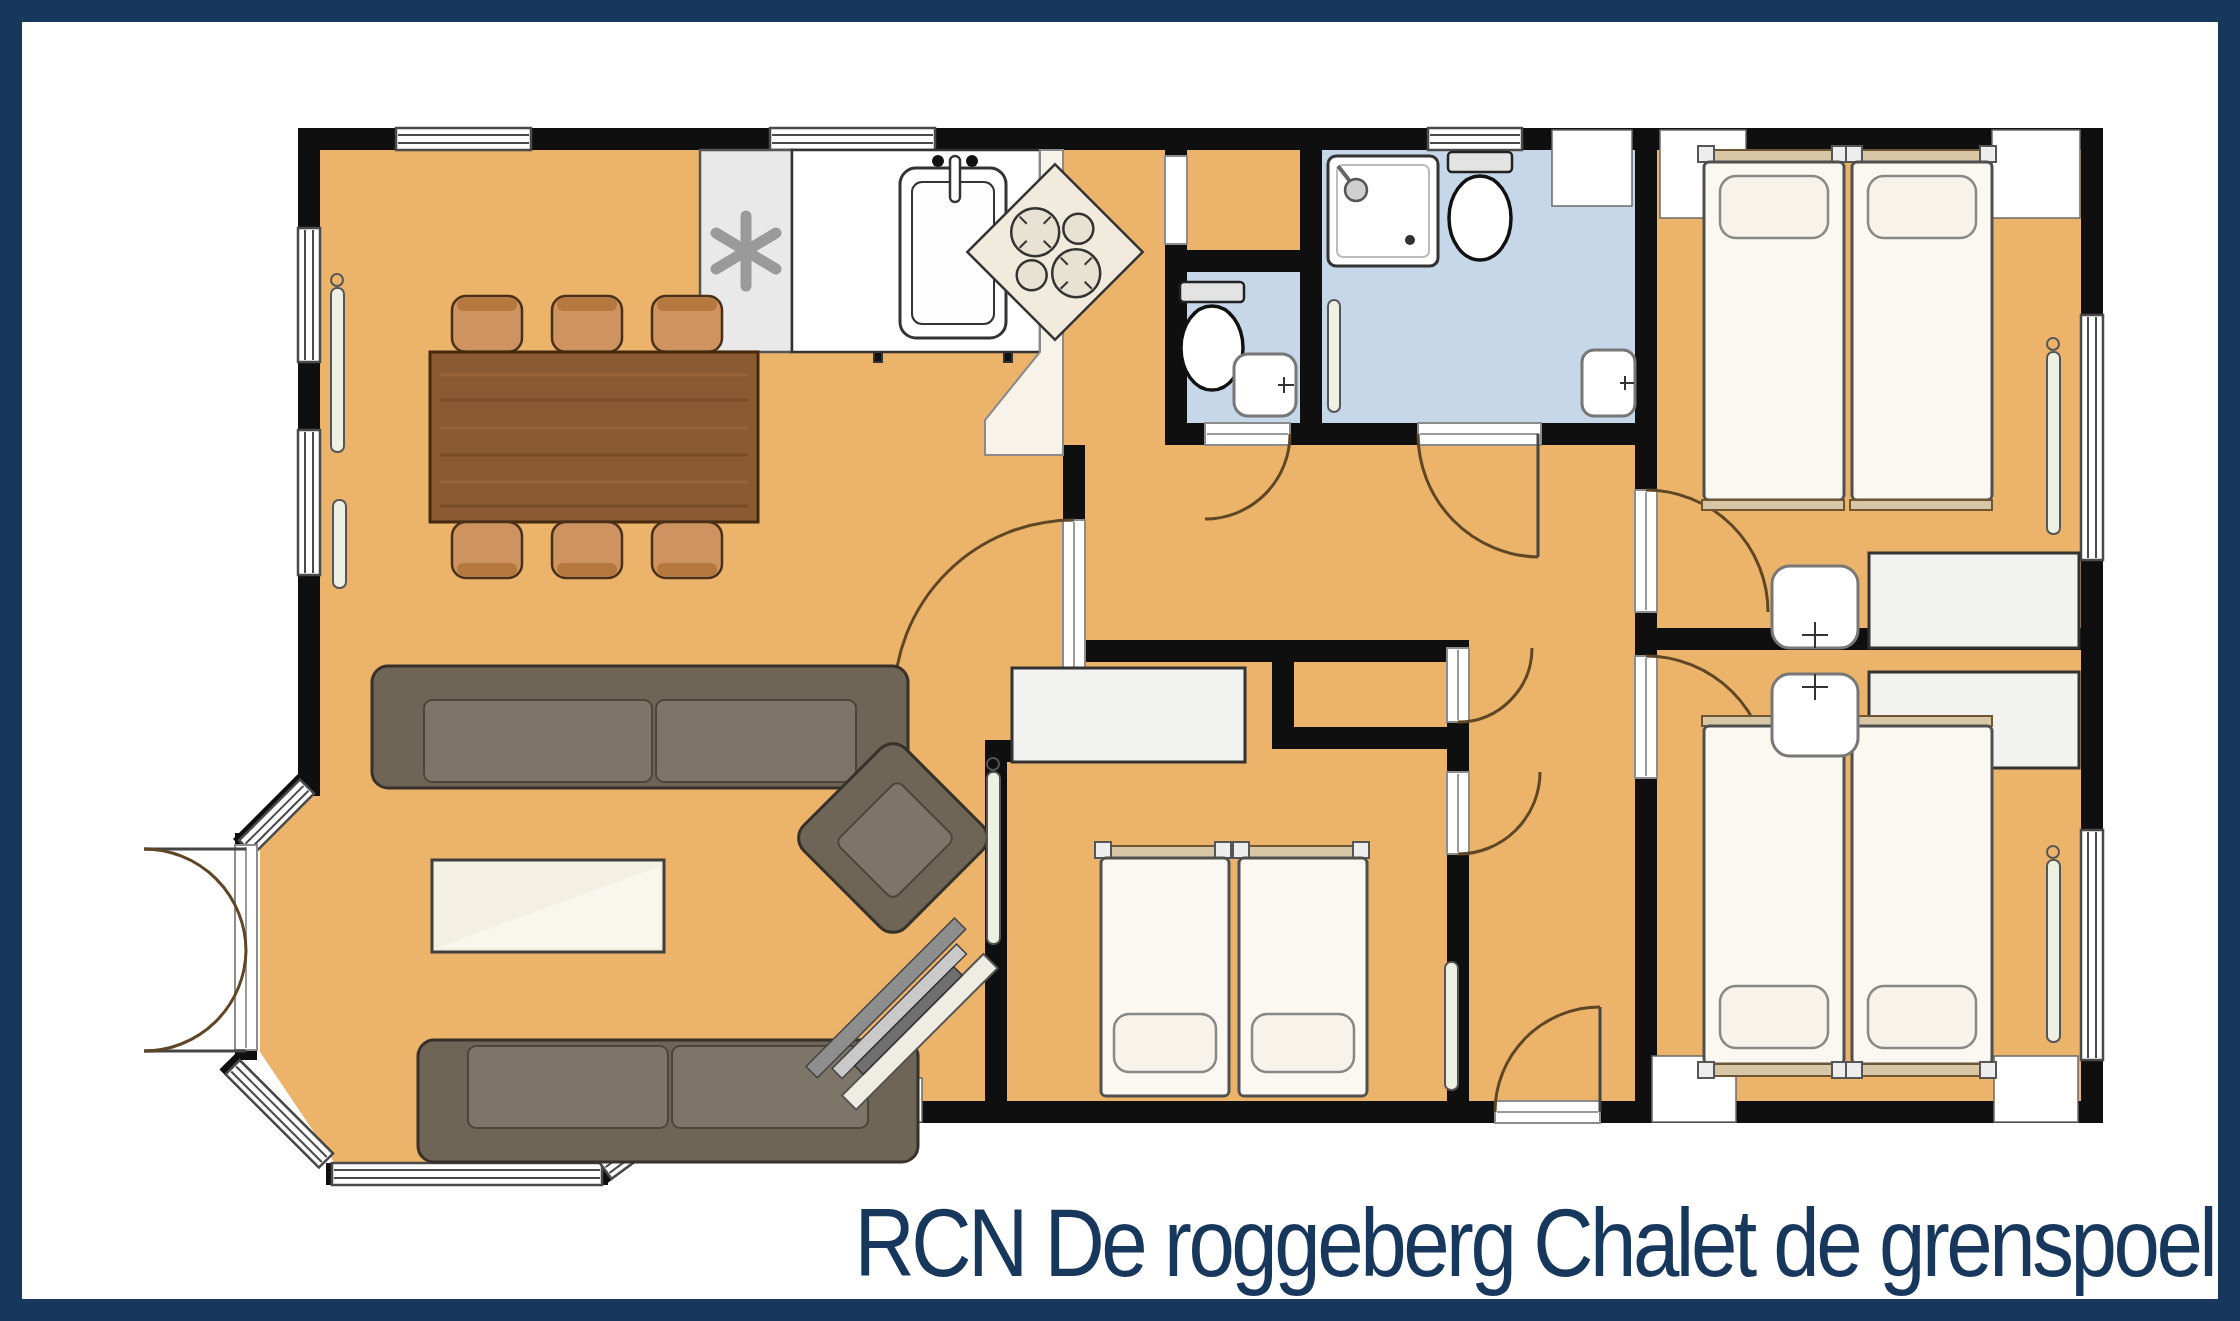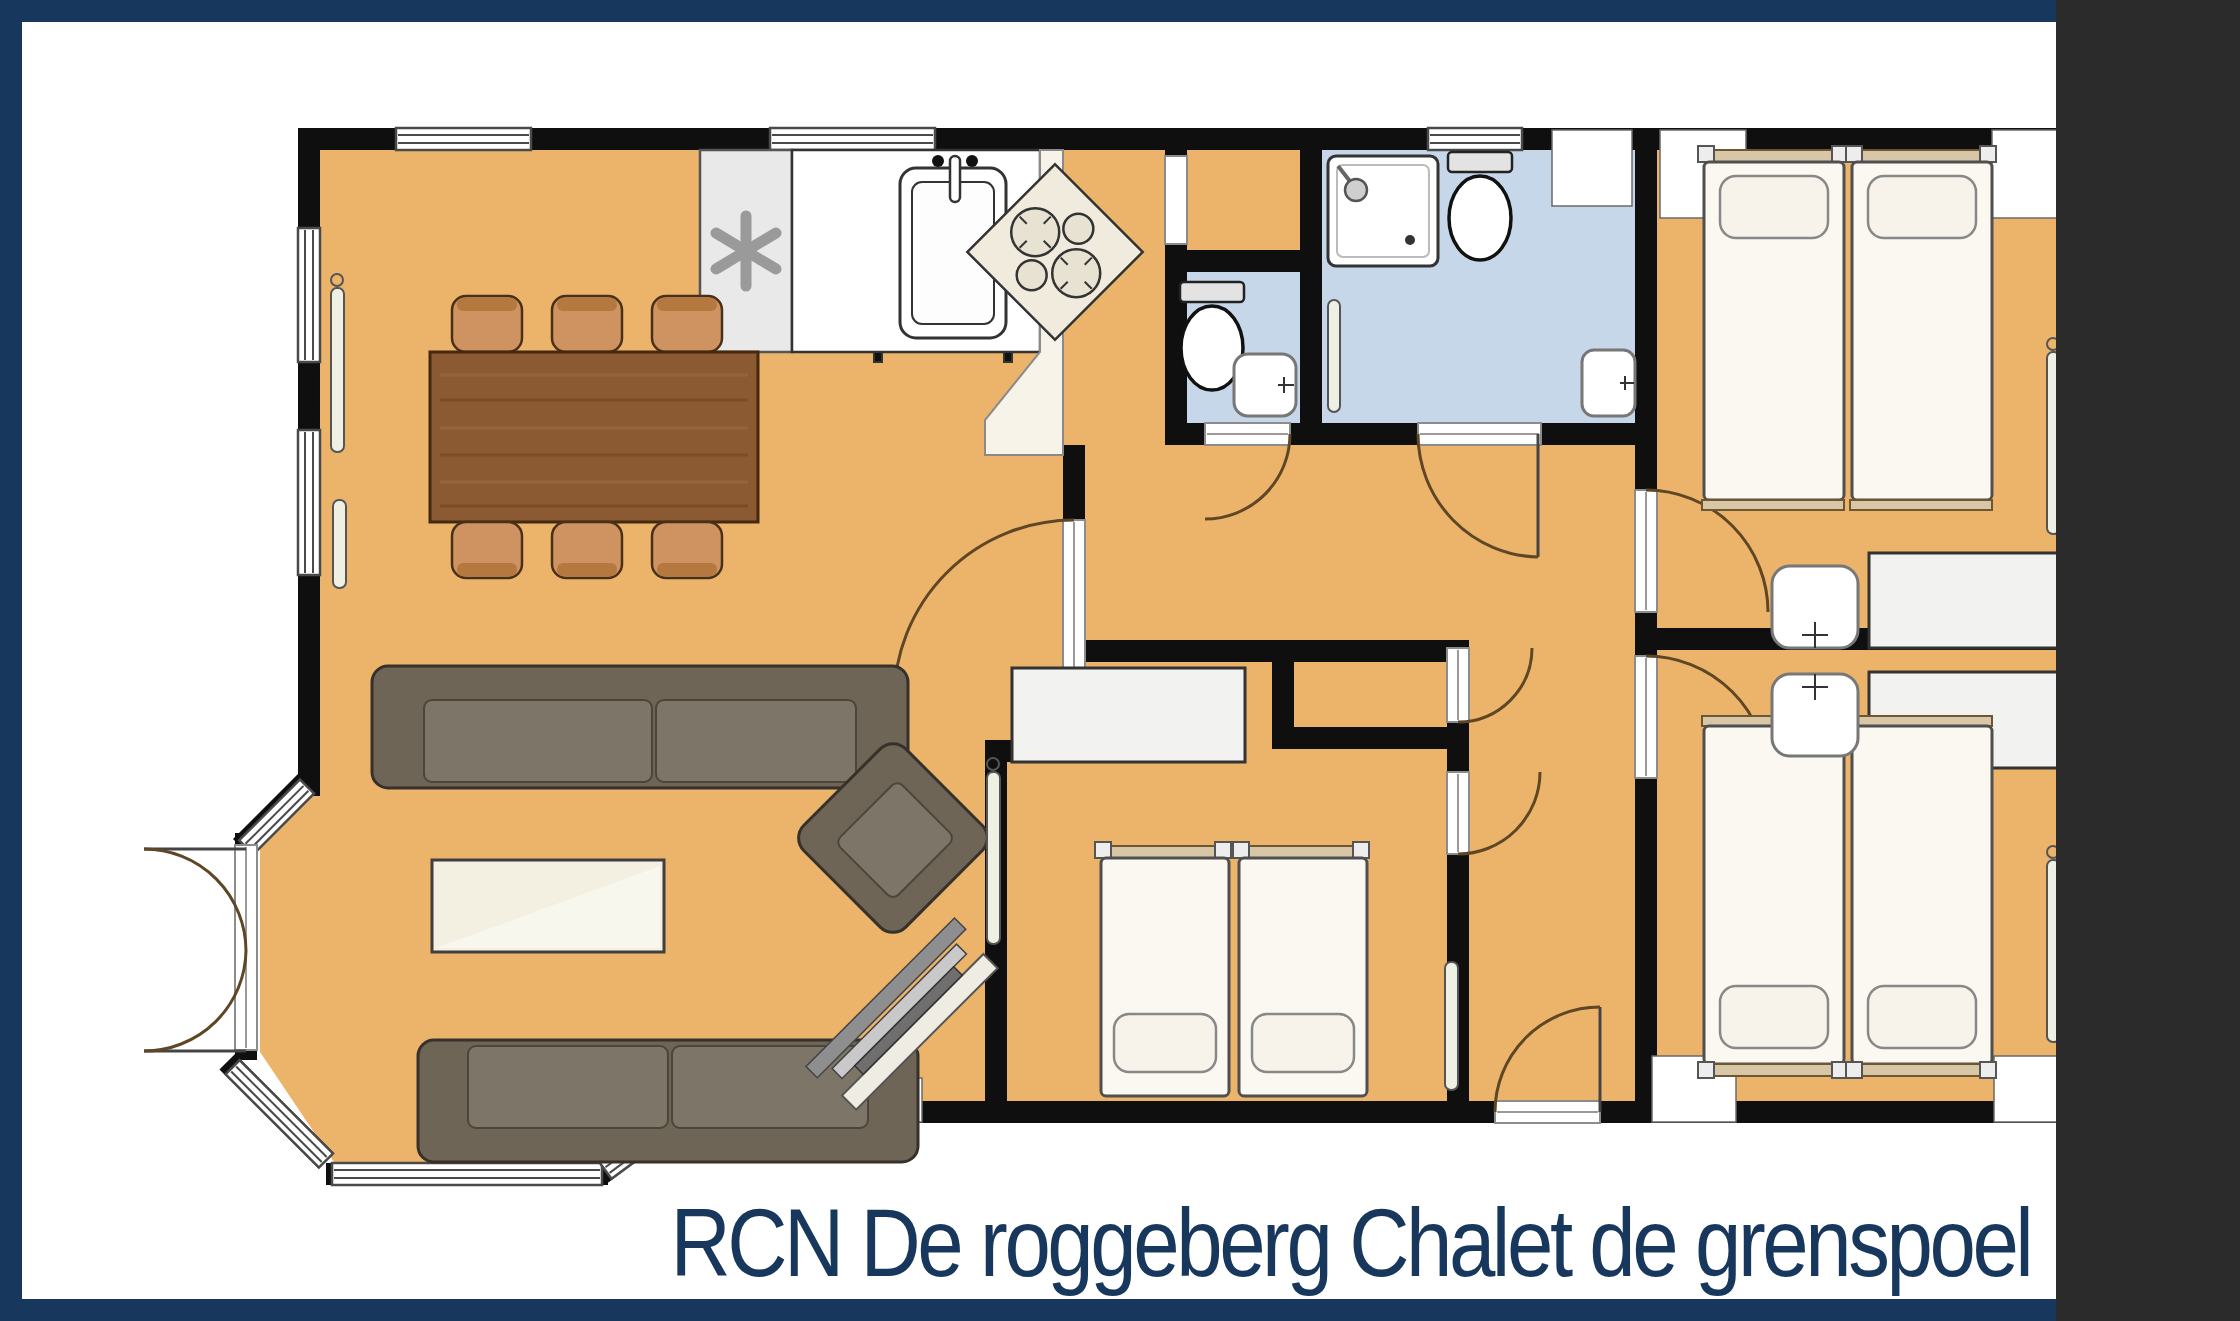--- a/index.html
+++ b/index.html
@@ -1,16 +1,16 @@
 <!DOCTYPE html>
 <html style="--frame: #17375d; --background: #ffffff; --wall: #0f0f0f; --floor: #ecb46a; --wet_floor: #c6d7ea; --counter: #f7f3e8; --wood: #8b5a33; --chair: #cf9261; --sofa: #6e6557; --mattress: #fbf8f1; --wardrobe: #f2f2f0; --coffee_table: #f3f0e1; --radiator: #eef0e4; --window_line: #4a4a4a;"><head>
 <meta charset="utf-8">
 <style>
   html,body{margin:0;padding:0;background:#2b2b2b;}
-  .page{position:relative;width:2056px;height:1321px;background:var(--frame,#17375d);overflow:hidden;
+  .page{position:relative;width:2240px;height:1321px;background:var(--frame,#17375d);overflow:hidden;
         font-family:"Liberation Sans",sans-serif;}
   .canvas{position:absolute;left:22px;top:22px;width:2196px;height:1277px;background:var(--background,#fff);}
   svg{position:absolute;left:0;top:0;}
   .wall{fill:var(--wall,#0f0f0f);stroke:none;}
   .floor{fill:var(--floor,#ecb46a);}
   .wet{fill:var(--wet_floor,#c6d7ea);}
   .win-rect{fill:#ffffff;stroke:var(--window_line,#4a4a4a);stroke-width:2.5;}
   .win-line{stroke:var(--window_line,#4a4a4a);stroke-width:2;}
   .frame-rect{fill:#ffffff;stroke:#8c8c8c;stroke-width:2;}
   .frame-line{stroke:#9a9a9a;stroke-width:2;}

